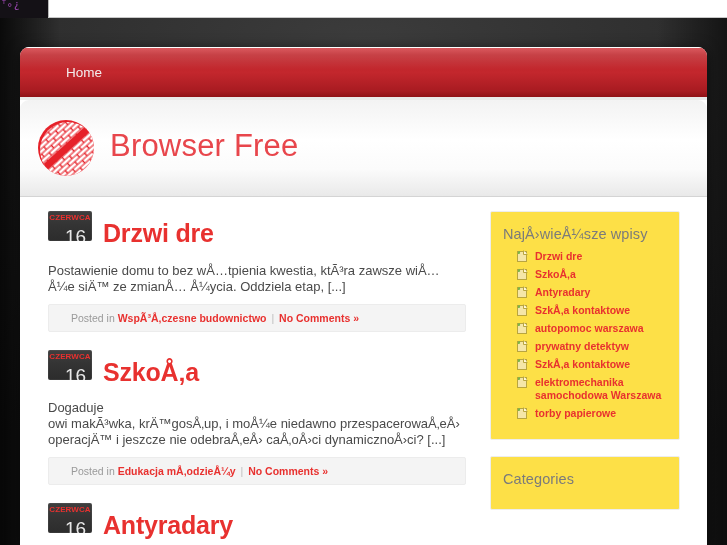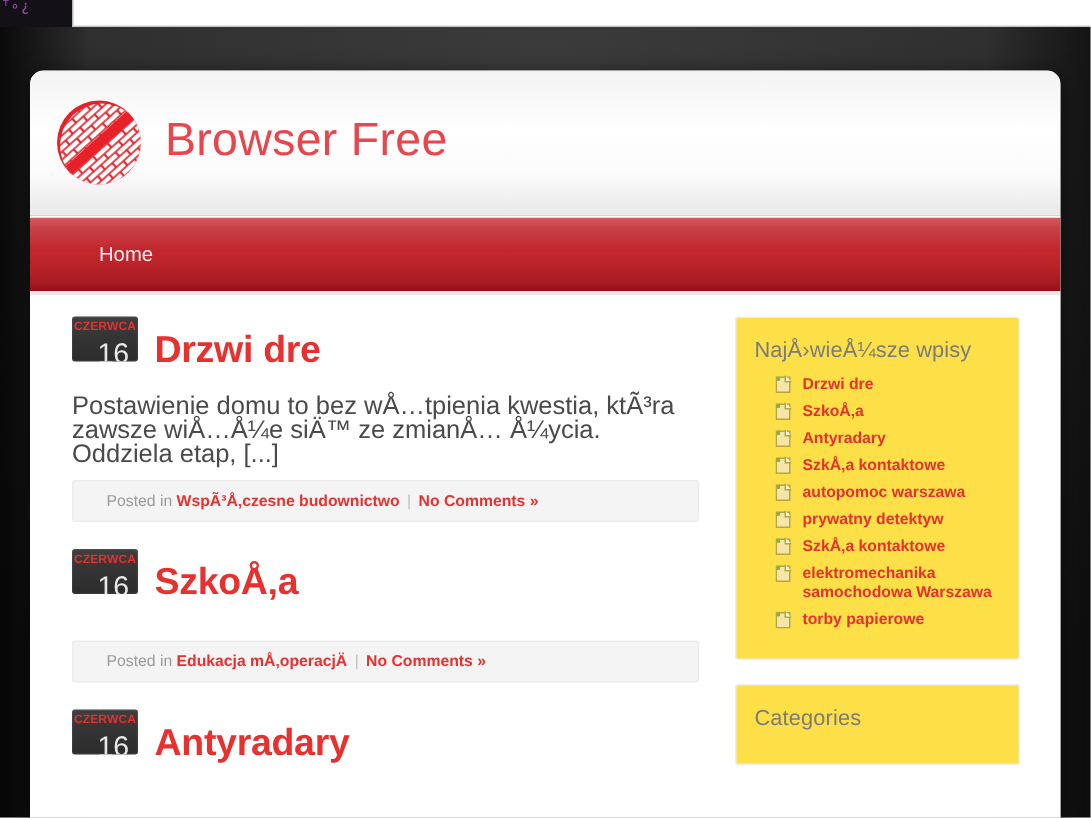--- a/index.html
+++ b/index.html
@@ -202,21 +202,21 @@
     font-weight: bold;
     color: #e8312f;
     line-height: 46px;
     letter-spacing: -.2px;
     white-space: nowrap;
     cursor: pointer;
     text-decoration: none;
   }
   .post-excerpt {
     margin: 0;
-    font-size: 17px;
+    font-size: 13px;
     line-height: 16px;
     color: #4a4a4a;
     padding-right: 4px;
   }
   .post-meta {
     margin-top: 9px;
     background: #f4f4f4;
     border: 1px solid #ececec;
     border-radius: 2px;
     padding: 7px 0 7px 22px;
@@ -292,20 +292,25 @@
   </div>
   <div id="chrome-page-area"></div>
   <div id="chrome-bottom-rule"></div>
 </div>
 
 <div id="backdrop">
   <div id="backdrop-vignette"></div>
 </div>
 
 <div id="page-card">
+
+  <div id="site-nav">
+    <div id="nav-sheen"></div>
+    <a class="nav-item">Home</a>
+  </div>
 
   <div id="site-header">
     <div id="logo-wrap">
       <div id="logo-circle">
         <svg id="logo-bricks" viewBox="0 0 72 72">
           <defs>
             <clipPath id="circClip">
                 <circle cx="36" cy="36" r="28"></circle>
               </clipPath>
             <pattern id="brickPat" width="13" height="8" patternUnits="userSpaceOnUse" patternTransform="rotate(-42 0 0)">
@@ -320,25 +325,20 @@
             <g transform="rotate(-42 36 36)">
               <rect x="-20" y="30" width="112" height="7" fill="#e62129"></rect>
             </g>
           </g>
         </svg>
       </div>
     </div>
     <div id="site-title">Browser Free</div>
   </div>
 
-  <div id="site-nav">
-    <div id="nav-sheen"></div>
-    <a class="nav-item">Home</a>
-  </div>
-
   <div id="site-body">
 
     <div id="main-col">
 
       <article class="post">
         <div class="post-head">
           <div class="date-badge">
             <span class="date-month">CZERWCA</span>
             <span class="date-day">16</span>
           </div>
@@ -354,23 +354,25 @@
       </article>
 
       <article class="post" style="margin-top:18px;">
         <div class="post-head">
           <div class="date-badge">
             <span class="date-month">CZERWCA</span>
             <span class="date-day">16</span>
           </div>
           <a class="post-title">SzkoÅ‚a</a>
         </div>
+        <p class="post-excerpt" style="white-space:pre-line;margin-top:-2px;">Dogaduje
+owi makÃ³wka, krÄ™gosÅ‚up, i moÅ¼e niedawno przespacerowaÅ‚eÅ› operacjÄ™ i jeszcze nie odebraÅ‚eÅ› caÅ‚oÅ›ci dynamicznoÅ›ci? [...]</p>
         <div class="post-meta">
           <span>Posted in</span>
-          <a>Edukacja mÅ‚operacjÄ</a>
+          <a>Edukacja mÅ‚odzieÅ¼y</a>
           <span class="sep">|</span>
           <a>No Comments »</a>
         </div>
       </article>
 
       <article class="post" style="margin-top:18px;">
         <div class="post-head">
           <div class="date-badge">
             <span class="date-month">CZERWCA</span>
             <span class="date-day">16</span>

